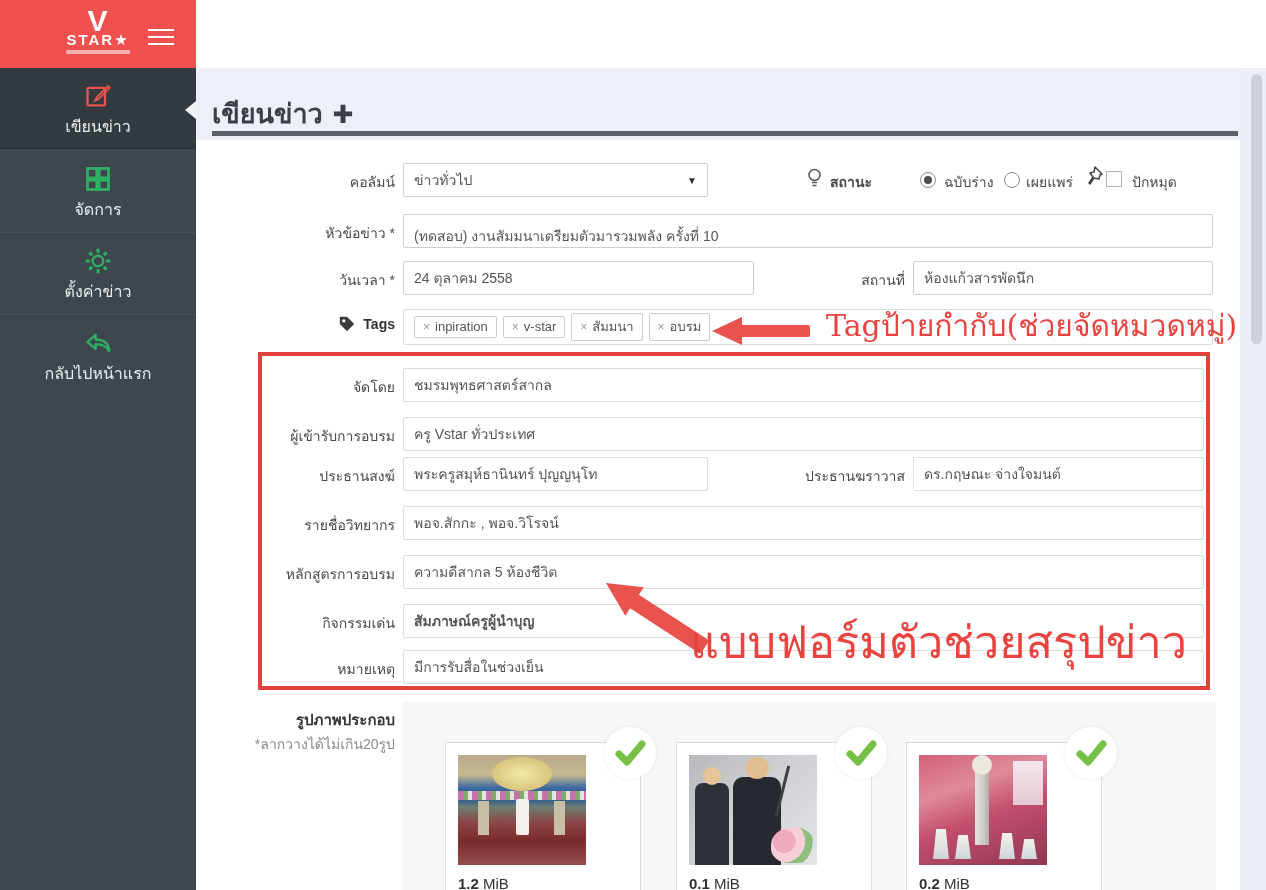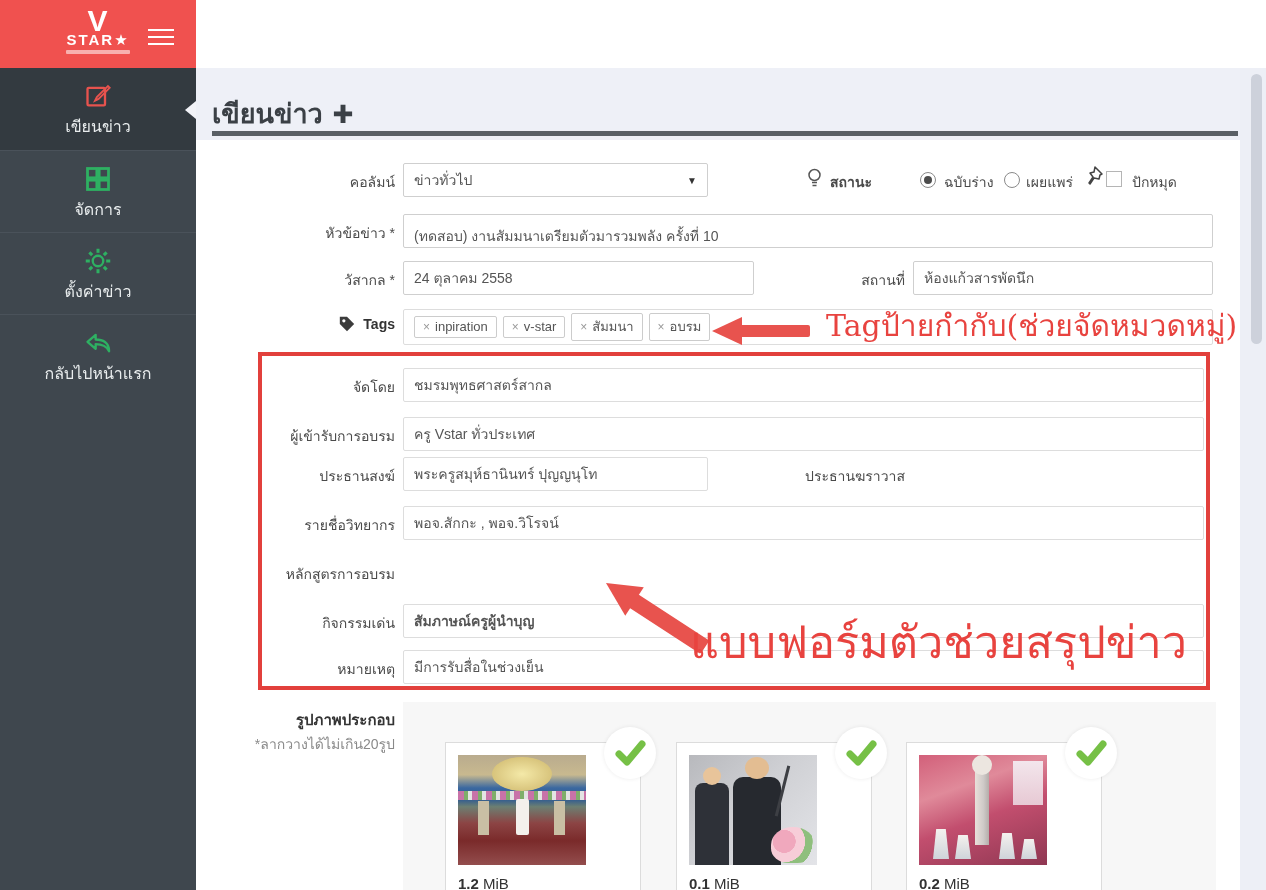--- a/index.html
+++ b/index.html
@@ -197,21 +197,21 @@
     <path d="M11 2 l7 7 -2 1 -1 4 -5-1 -4 6 -1-1 4-6 -3-4 4-1 z" stroke-linejoin="round"></path>
   </svg>
   <div class="cbox" style="left:1106px;top:171px;"></div>
   <div class="stext" style="left:1132px;top:171px;">ปักหมุด</div>
 
   <div class="lbl" style="top:222px;">หัวข้อข่าว *</div>
   <div class="inp" style="left:403px;top:214px;width:810px;align-items:flex-end;">
       <span>(ทดสอบ) งานสัมมนาเตรียมตัวมารวมพลัง ครั้งที่ 10</span>
     </div>
 
-  <div class="lbl" style="top:269px;">วัสากล *</div>
+  <div class="lbl" style="top:269px;">วันเวลา *</div>
   <div class="inp" style="left:403px;top:261px;width:351px;">
       <span>24 ตุลาคม 2558</span>
     </div>
   <div class="lbl2" style="top:269px;">สถานที่</div>
   <div class="inp" style="left:913px;top:261px;width:300px;">
       <span>ห้องแก้วสารพัดนึก</span>
     </div>
 
   <svg style="position:absolute;left:338px;top:315px;" width="18" height="18" viewBox="0 0 20 20">
     <path d="M2 2 h8 l8 8 -8 8 -8-8 z" fill="#3c3c3c"></path>
@@ -253,27 +253,33 @@
   <div class="lbl" style="top:425px;">ผู้เข้ารับการอบรม</div>
   <div class="inp" style="left:403px;top:417px;width:801px;border-color:#ddd;">
       <span>ครู Vstar ทั่วประเทศ</span>
     </div>
 
   <div class="lbl" style="top:465px;">ประธานสงฆ์</div>
   <div class="inp" style="left:403px;top:457px;width:305px;border-color:#ddd;">
       <span>พระครูสมุห์ธานินทร์ ปุญญนุโท</span>
     </div>
   <div class="lbl2" style="top:465px;">ประธานฆราวาส</div>
+  <div class="inp" style="left:913px;top:457px;width:291px;border-color:#ddd;">
+      <span>ดร.กฤษณะ จ่างใจมนต์</span>
+    </div>
 
   <div class="lbl" style="top:514px;">รายชื่อวิทยากร</div>
   <div class="inp" style="left:403px;top:506px;width:801px;border-color:#ddd;">
       <span>พอจ.สักกะ , พอจ.วิโรจน์</span>
     </div>
 
   <div class="lbl" style="top:563px;">หลักสูตรการอบรม</div>
+  <div class="inp" style="left:403px;top:555px;width:801px;border-color:#ddd;">
+      <span>ความดีสากล 5 ห้องชีวิต</span>
+    </div>
 
   <div class="lbl" style="top:612px;">กิจกรรมเด่น</div>
   <div class="inp" style="left:403px;top:604px;width:801px;border-color:#ddd;font-weight:bold;">
       <span>สัมภาษณ์ครูผู้นำบุญ</span>
     </div>
 
   <div class="lbl" style="top:658px;">หมายเหตุ</div>
   <div class="inp" style="left:403px;top:650px;width:801px;border-color:#ddd;">
       <span>มีการรับสื่อในช่วงเย็น</span>
     </div>

